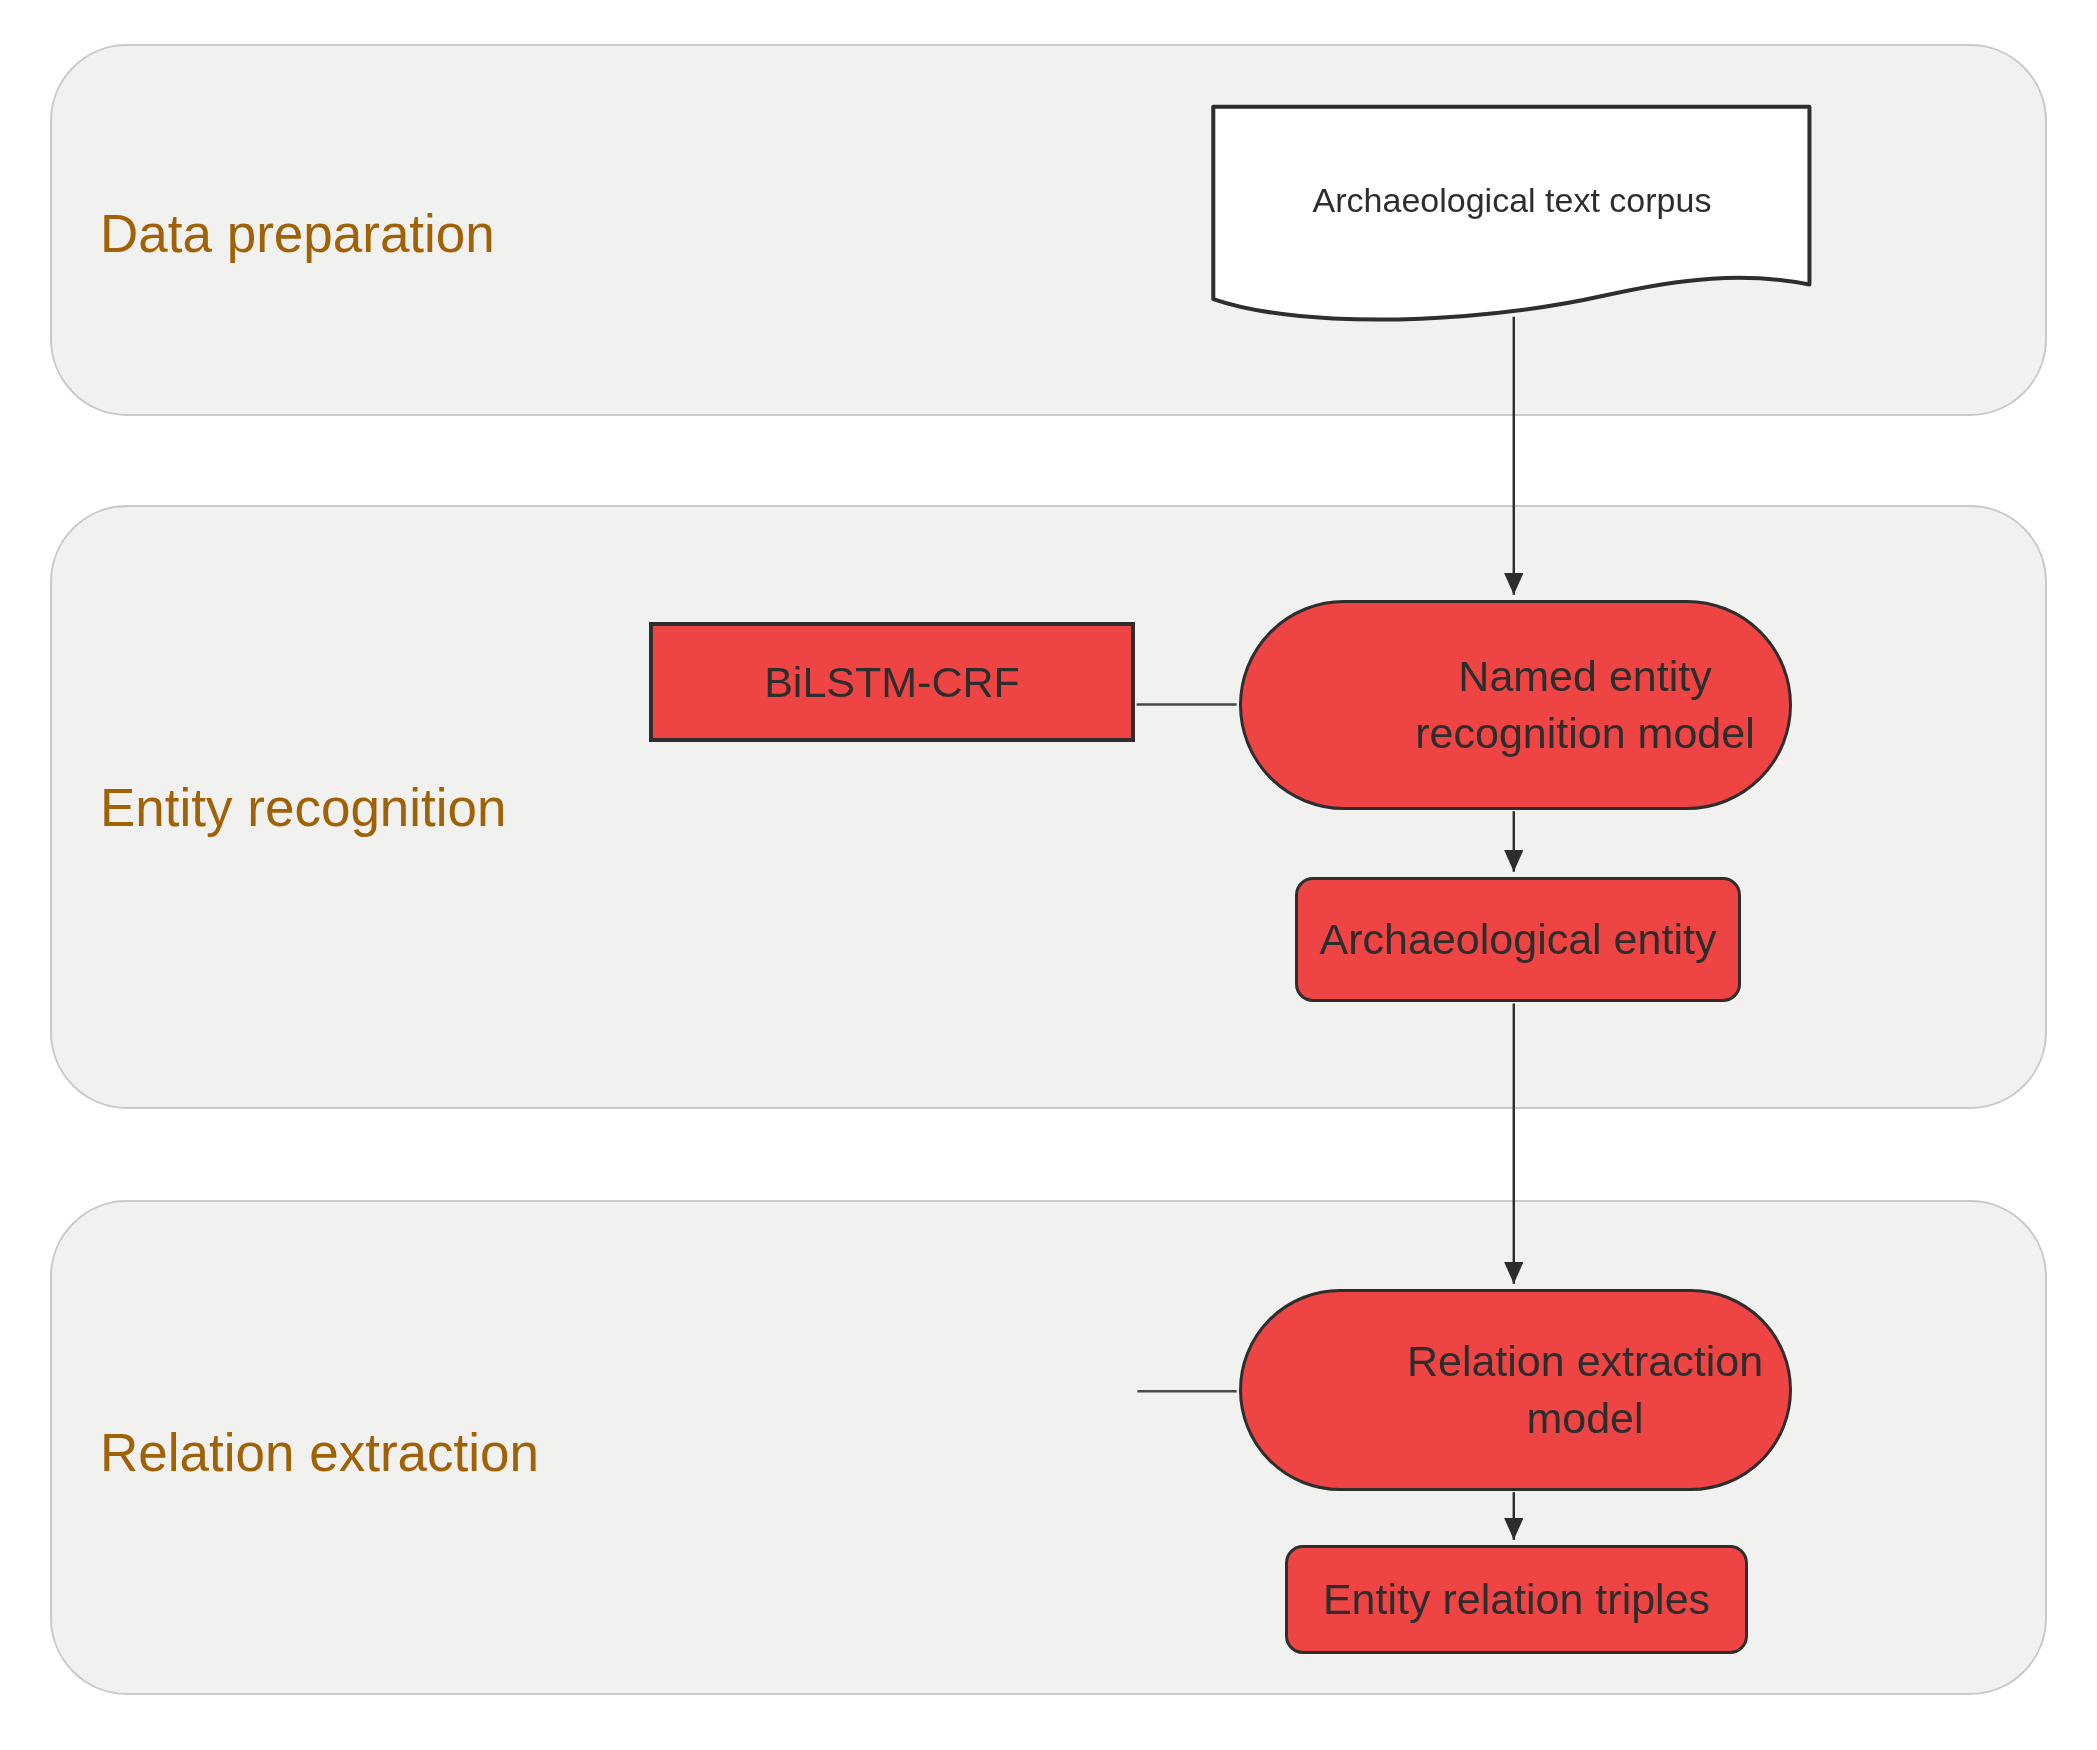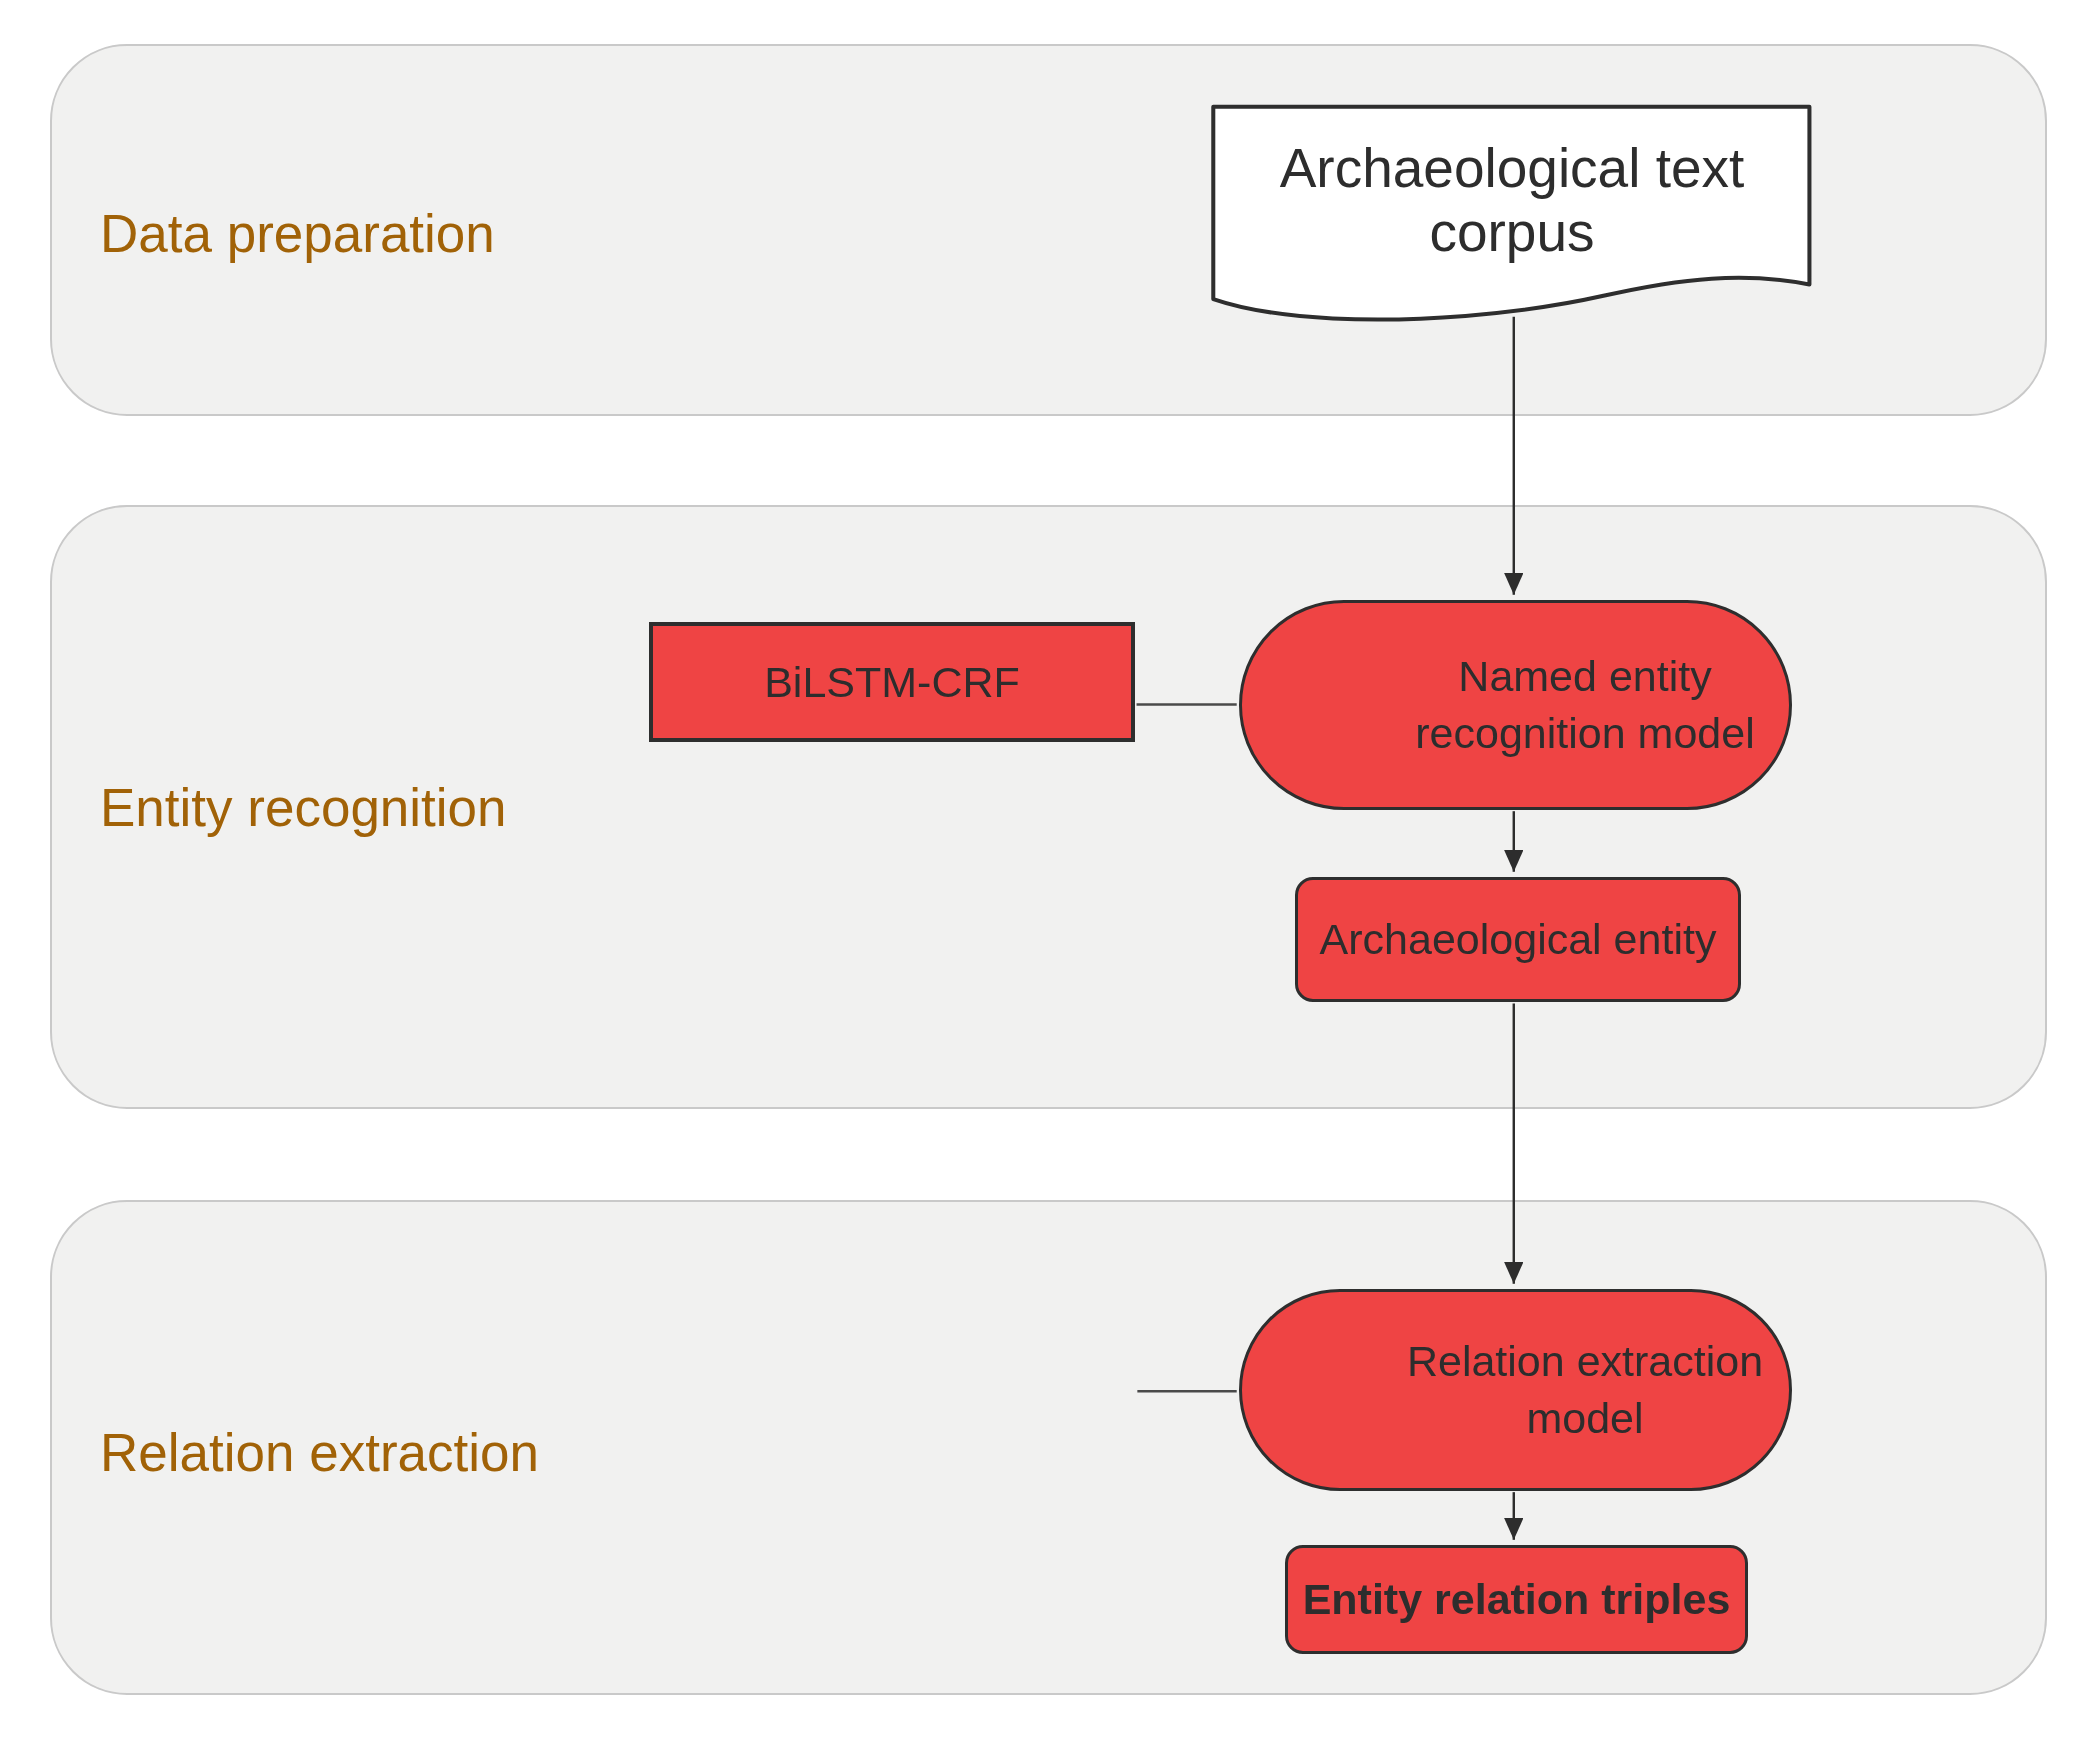--- a/index.html
+++ b/index.html
@@ -72,34 +72,34 @@
   }
   .stadium.ner { left: 1239px; top: 600px;  width: 553px; height: 210px; }
   .stadium.re  { left: 1239px; top: 1289px; width: 553px; height: 202px; }
   .stadium .txt { max-width: 408px; }
 
   .rounded {
     border-radius: 18px;
     text-align: center;
   }
   .rounded.entity  { left: 1295px; top: 877px; width: 446px; height: 125px; }
-  .rounded.triples { left: 1285px; top: 1545px; width: 463px; height: 109px; font-weight: bold; }
+  .rounded.triples { left: 1285px; top: 1545px; width: 463px; height: 109px; }
 
   
   .doc-text {
     position: absolute;
     left: 1212px;
     top: 105px;
     width: 600px;
     height: 190px;
     display: flex;
     align-items: center;
     justify-content: center;
     text-align: center;
-    font-size: 55px;
+    font-size: 34px;
     color: #2d2d2d;
   }
 
   .wires {
     position: absolute;
     left: 0;
     top: 0;
     width: 2097px;
     height: 1750px;
     pointer-events: none;

